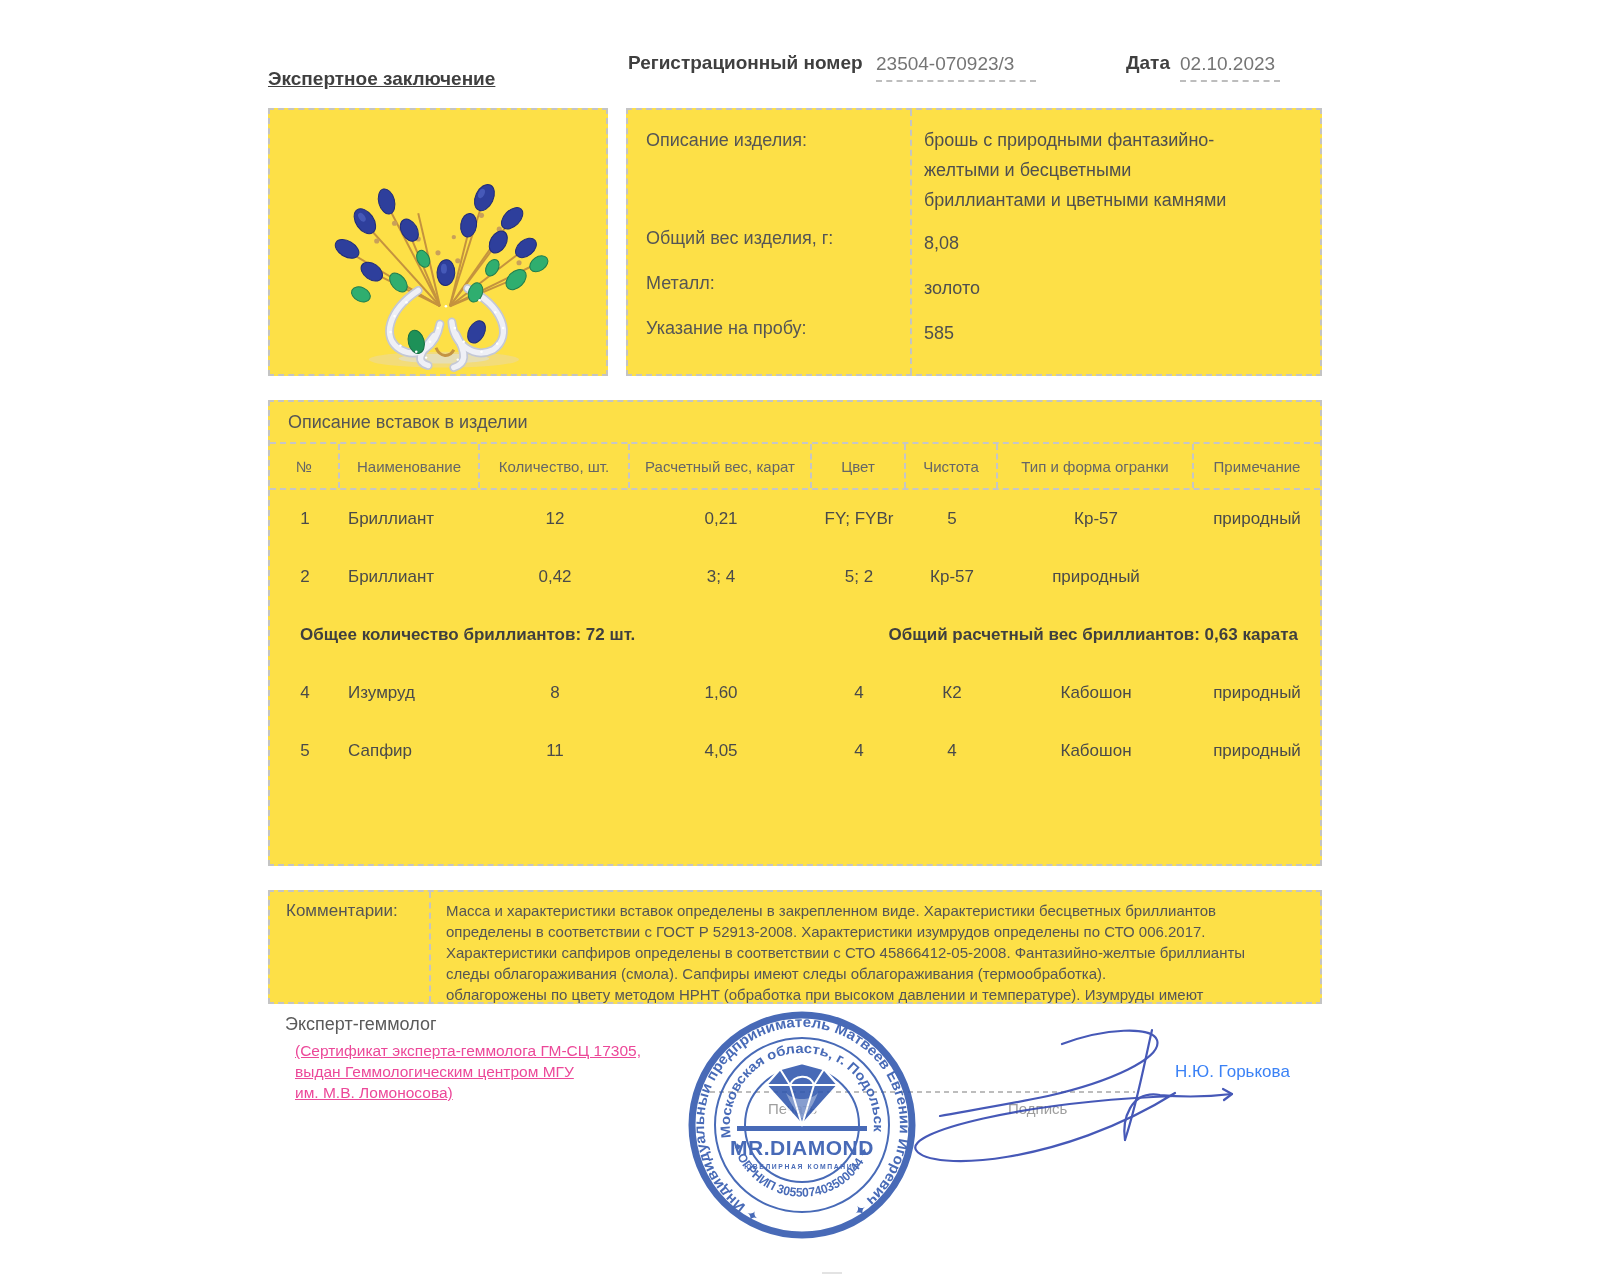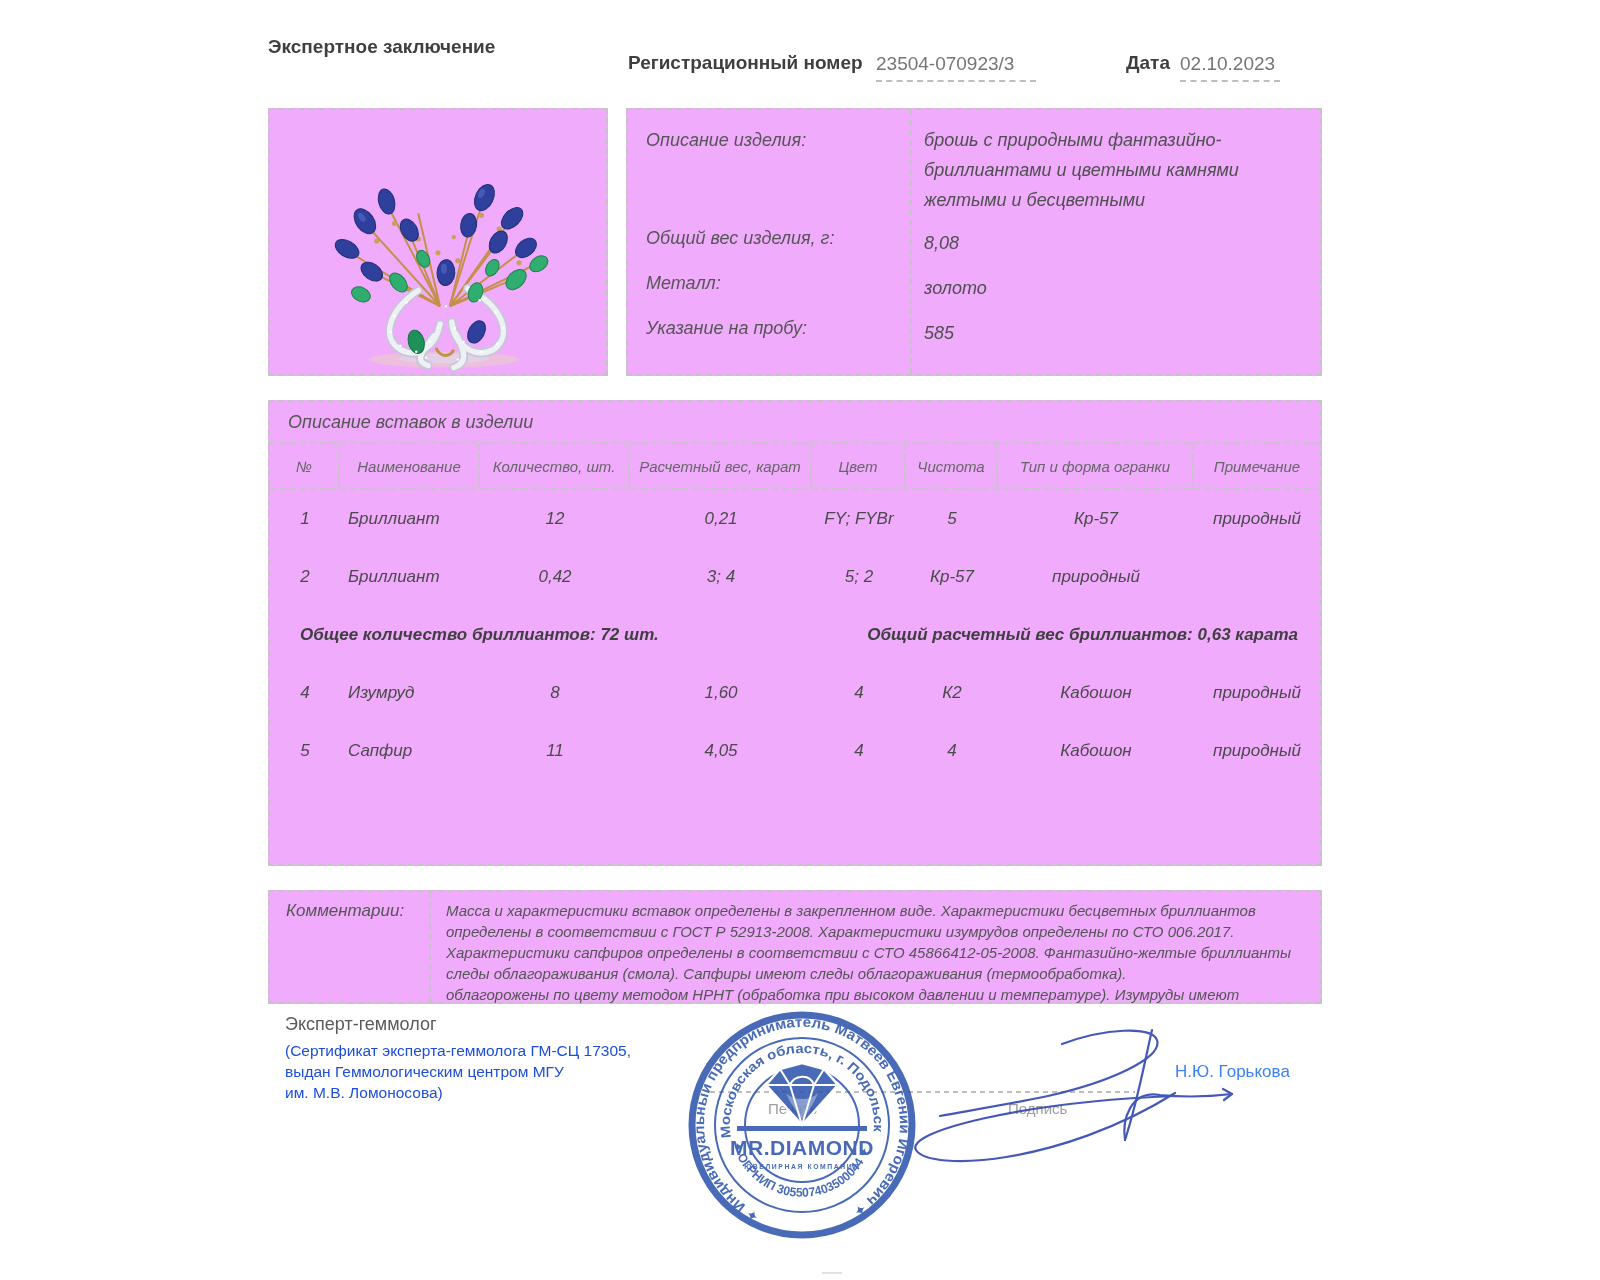--- a/index.html
+++ b/index.html
@@ -1,26 +1,26 @@
 <!DOCTYPE html>
 <html><head>
 <meta charset="utf-8">
 <style>
   html,body{margin:0;padding:0;background:#fff;}
   .page{position:relative;width:1600px;height:1280px;background:#fff;overflow:hidden;
         font-family:"Liberation Sans","DejaVu Sans",sans-serif;color:#4a4a4a;}
   .abs{position:absolute;}
   
-  .h-title{left:268px;top:36px;font-size:19px;font-weight:700;color:#3f3f3f;}
+  .h-title{left:268px;top:68px;font-size:19px;font-weight:700;color:#3f3f3f;text-decoration:underline;}
   .h-reg-label{left:628px;top:52px;font-size:19px;font-weight:700;color:#3f3f3f;}
   .h-reg-value{left:876px;top:53px;font-size:19px;color:#757575;border-bottom:2px dashed #bdbdbd;padding-bottom:5px;min-width:160px;}
   .h-date-label{left:1126px;top:52px;font-size:19px;font-weight:700;color:#3f3f3f;}
   .h-date-value{left:1180px;top:53px;font-size:19px;color:#757575;border-bottom:2px dashed #bdbdbd;padding-bottom:5px;min-width:100px;}
   
-  .dashed-box{border:2px dashed #c4c4c4;box-sizing:border-box;background:#f0abfc;font-style:italic;}
+  .dashed-box{border:2px dashed #c4c4c4;box-sizing:border-box;background:#fde047;}
   .photo-box{left:268px;top:108px;width:340px;height:268px;}
   .desc-box{left:626px;top:108px;width:696px;height:268px;}
   .desc-divider{position:absolute;left:282px;top:0;bottom:0;border-left:2px dashed #c4c4c4;}
   .desc-label{position:absolute;left:18px;font-size:18px;color:#555;}
   .desc-value{position:absolute;left:296px;font-size:18px;color:#4f4f4f;line-height:30px;}
   
   .table-box{left:268px;top:400px;width:1054px;height:466px;}
   .tbl-title{position:absolute;left:0;right:0;top:0;height:42px;border-bottom:2px dashed #c6c6c6;
              display:flex;align-items:center;padding-left:18px;box-sizing:border-box;font-size:18px;color:#555;}
   .tbl-head{position:absolute;left:0;right:0;top:42px;height:46px;border-bottom:2px dashed #c6c6c6;
@@ -34,21 +34,21 @@
   .trow .tc.name{justify-content:flex-start;padding-left:8px;}
   .totals{display:flex;height:58px;align-items:center;justify-content:space-between;
           padding-left:30px;padding-right:22px;font-size:17px;font-weight:700;color:#3f3f3f;gap:12px;}
   
   .comments-box{left:268px;top:890px;width:1054px;height:114px;}
   .com-divider{position:absolute;left:159px;top:0;bottom:0;border-left:2px dashed #c4c4c4;}
   .com-label{position:absolute;left:16px;top:9px;font-size:17px;color:#555;}
   .com-text{position:absolute;left:176px;top:8px;right:16px;font-size:15px;color:#555;line-height:21px;}
   
   .expert-title{left:285px;top:1014px;font-size:18px;color:#5a5a5a;}
-  .expert-cert{left:285px;top:1040px;font-size:15.5px;color:#1d4ed8;line-height:21px;}
+  .expert-cert{left:295px;top:1040px;font-size:15.5px;color:#ec4899;line-height:21px;text-decoration:underline;}
   .sig-line{left:710px;top:1091px;width:425px;height:2px;
             background-image:repeating-linear-gradient(90deg,#bdbdbd 0 5px,transparent 5px 9px);z-index:1;}
   .stamp-caption{left:768px;top:1100px;font-size:15px;color:#9e9e9e;z-index:1;}
   .signature-caption{left:1008px;top:1100px;font-size:15px;color:#9e9e9e;z-index:1;}
   .expert-name{left:1175px;top:1062px;font-size:17px;color:#3b82f6;z-index:1;}
   .stamp-wrap{left:682px;top:1005px;width:240px;height:240px;z-index:2;opacity:.87;}
   .sig-wrap{left:880px;top:1020px;width:380px;height:150px;z-index:3;}
   .bottom-mark{left:822px;top:1272px;width:20px;height:2px;background:#e3e3e3;z-index:0;}
 </style>
 </head>
@@ -166,22 +166,22 @@
           <circle cx="178" cy="196" r="1.3"></circle>
       </g>
     </svg>
   </div>
 
   <div class="abs dashed-box desc-box">
     <div class="desc-divider"></div>
     <div class="desc-label" style="top:20px">Описание изделия:</div>
     <div class="desc-value" style="top:15px">
       <span style="display:block">брошь с природными фантазийно-</span>
+      <span style="display:block">желтыми и бесцветными</span>
       <span style="display:block">бриллиантами и цветными камнями</span>
-      <span style="display:block">желтыми и бесцветными</span>
     </div>
     <div class="desc-label" style="top:118px">Общий вес изделия, г:</div>
     <div class="desc-value" style="top:118px">8,08</div>
     <div class="desc-label" style="top:163px">Металл:</div>
     <div class="desc-value" style="top:163px">золото</div>
     <div class="desc-label" style="top:208px">Указание на пробу:</div>
     <div class="desc-value" style="top:208px">585</div>
   </div>
 
   <div class="abs dashed-box table-box">

